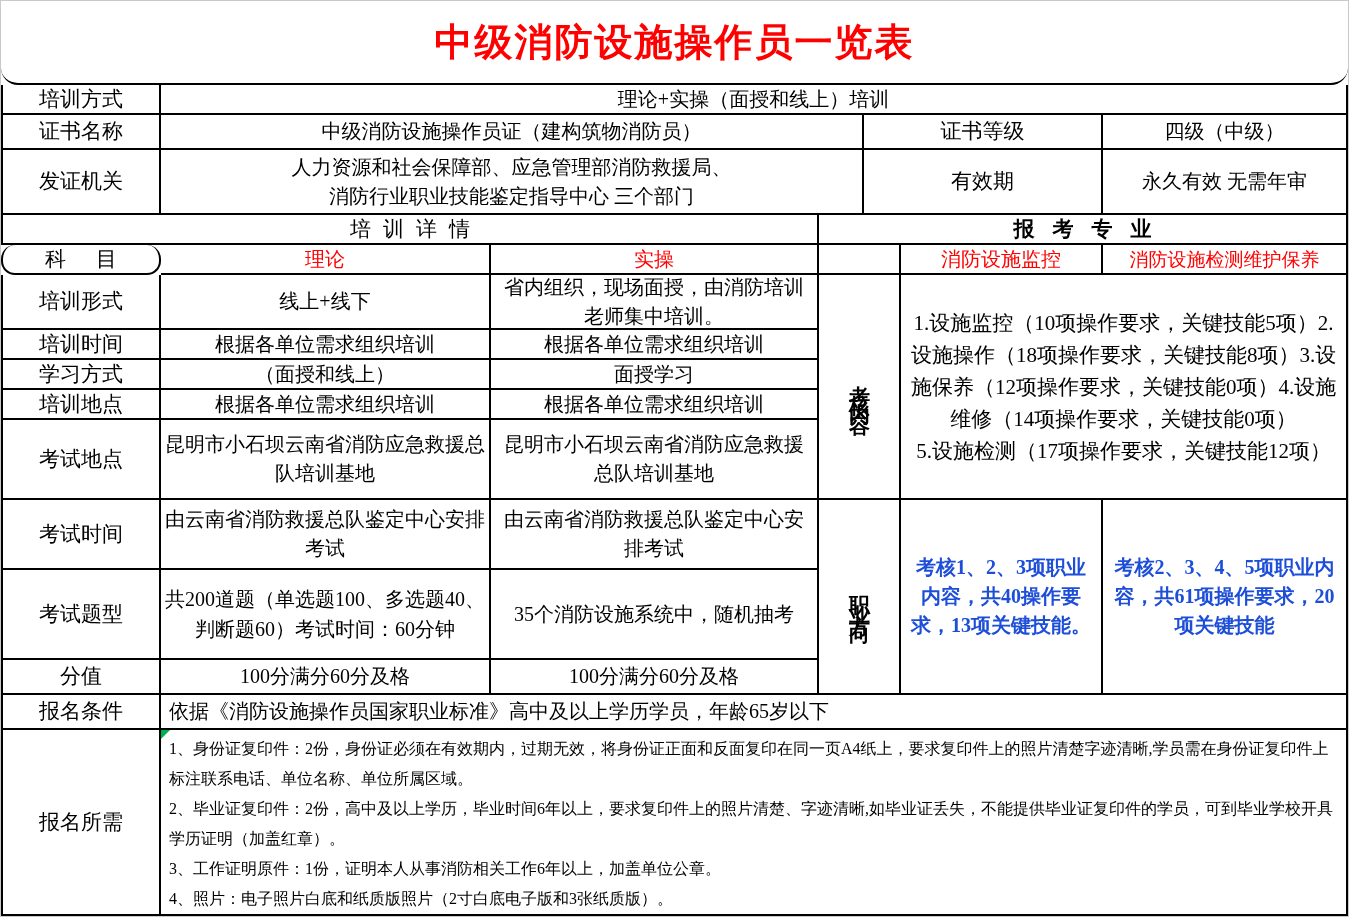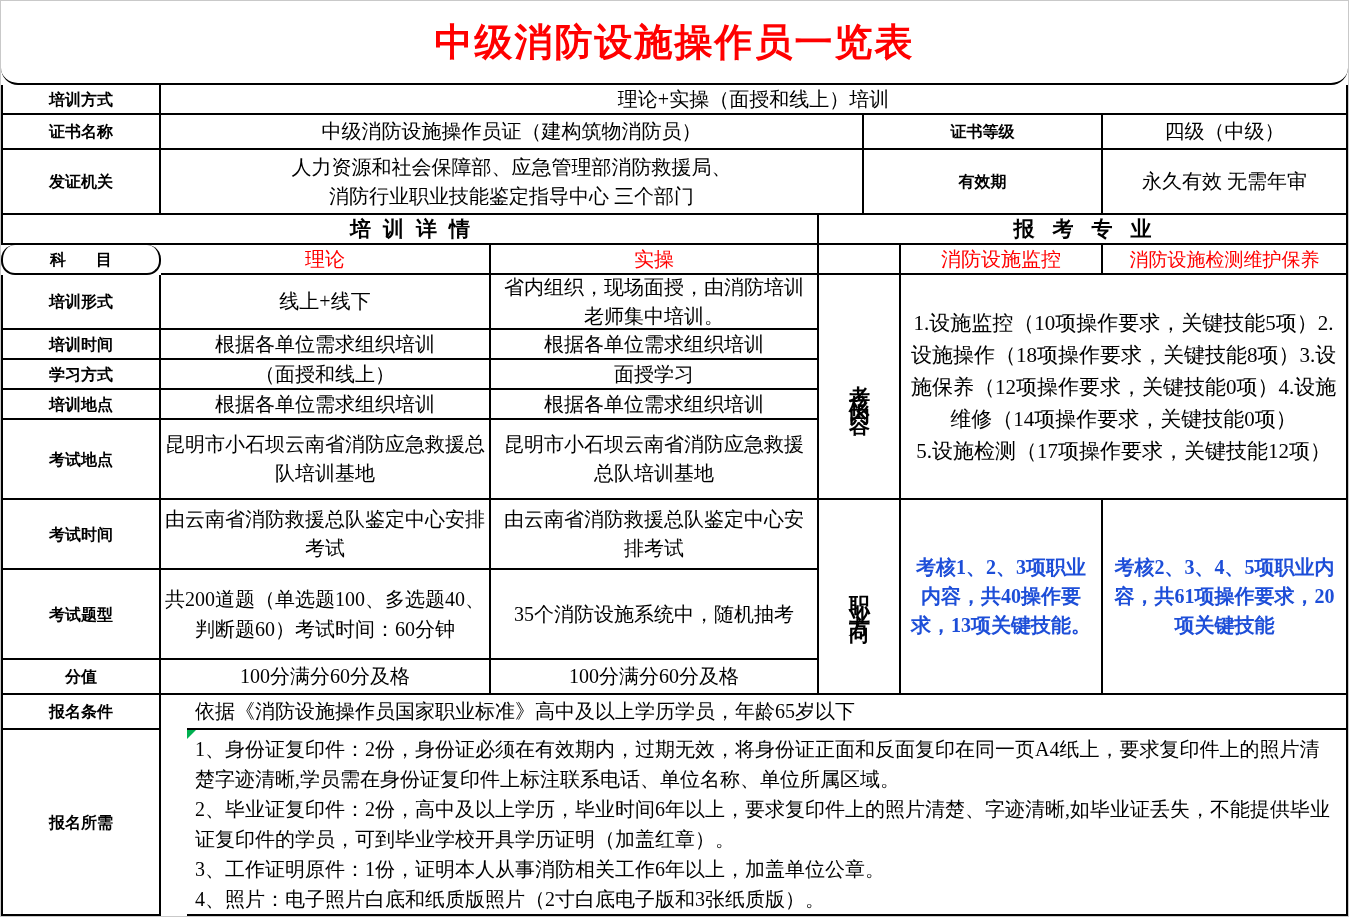--- a/index.html
+++ b/index.html
@@ -24,40 +24,40 @@
     border-bottom:2px solid #000;
     display:flex;align-items:center;justify-content:center;
     text-align:center;
     font-size:20px;line-height:29px;
     padding:0 4px;
     box-sizing:border-box;
     overflow:hidden;
     position:relative;
   }
   .bl{border-left:2px solid #000;}
-  .lab{font-weight:bold;font-size:16px;}
+  .lab{font-weight:normal;font-size:21px;}
   .red{color:#ff0000;}
   .redbold{color:#1d4ed8;font-weight:bold;}
-  .left{justify-content:flex-start;text-align:left;padding:0 8px;margin-left:26px;}
+  .left{justify-content:flex-start;text-align:left;padding:0 8px;}
   .pre{white-space:pre-line;}
   .title{
     grid-column:1/8;grid-row:1;
     border-bottom:2px solid #000;
     display:flex;align-items:center;justify-content:center;
     color:#ff0000;font-weight:bold;font-size:38px;letter-spacing:2px;border-radius:17px;
   }
-  .sechead{font-weight:bold;font-size:21px;letter-spacing:12px;text-indent:12px;}
+  .sechead{font-weight:normal;font-size:21px;letter-spacing:12px;text-indent:12px;}
   .sechead2{font-weight:bold;font-size:21px;letter-spacing:18px;text-indent:18px;}
   .subj{letter-spacing:30px;text-indent:30px;border-radius:14px;}
   .vert{
     writing-mode:vertical-lr;text-orientation:upright;
     font-weight:bold;font-size:21px;letter-spacing:9px;line-height:1;
   }
   .content{line-height:32px;font-size:21px;padding:0 6px;}
-  .req{line-height:30px;font-size:20px;align-items:flex-end;padding-top:4px;}
+  .req{line-height:30px;font-size:16px;align-items:flex-end;padding-top:4px;}
   .flag{
     position:absolute;top:0;left:0;width:0;height:0;
     border-top:9px solid #00b050;
     border-right:9px solid transparent;
   }
 </style>
 </head>
 <body>
 
 <div class="page">

